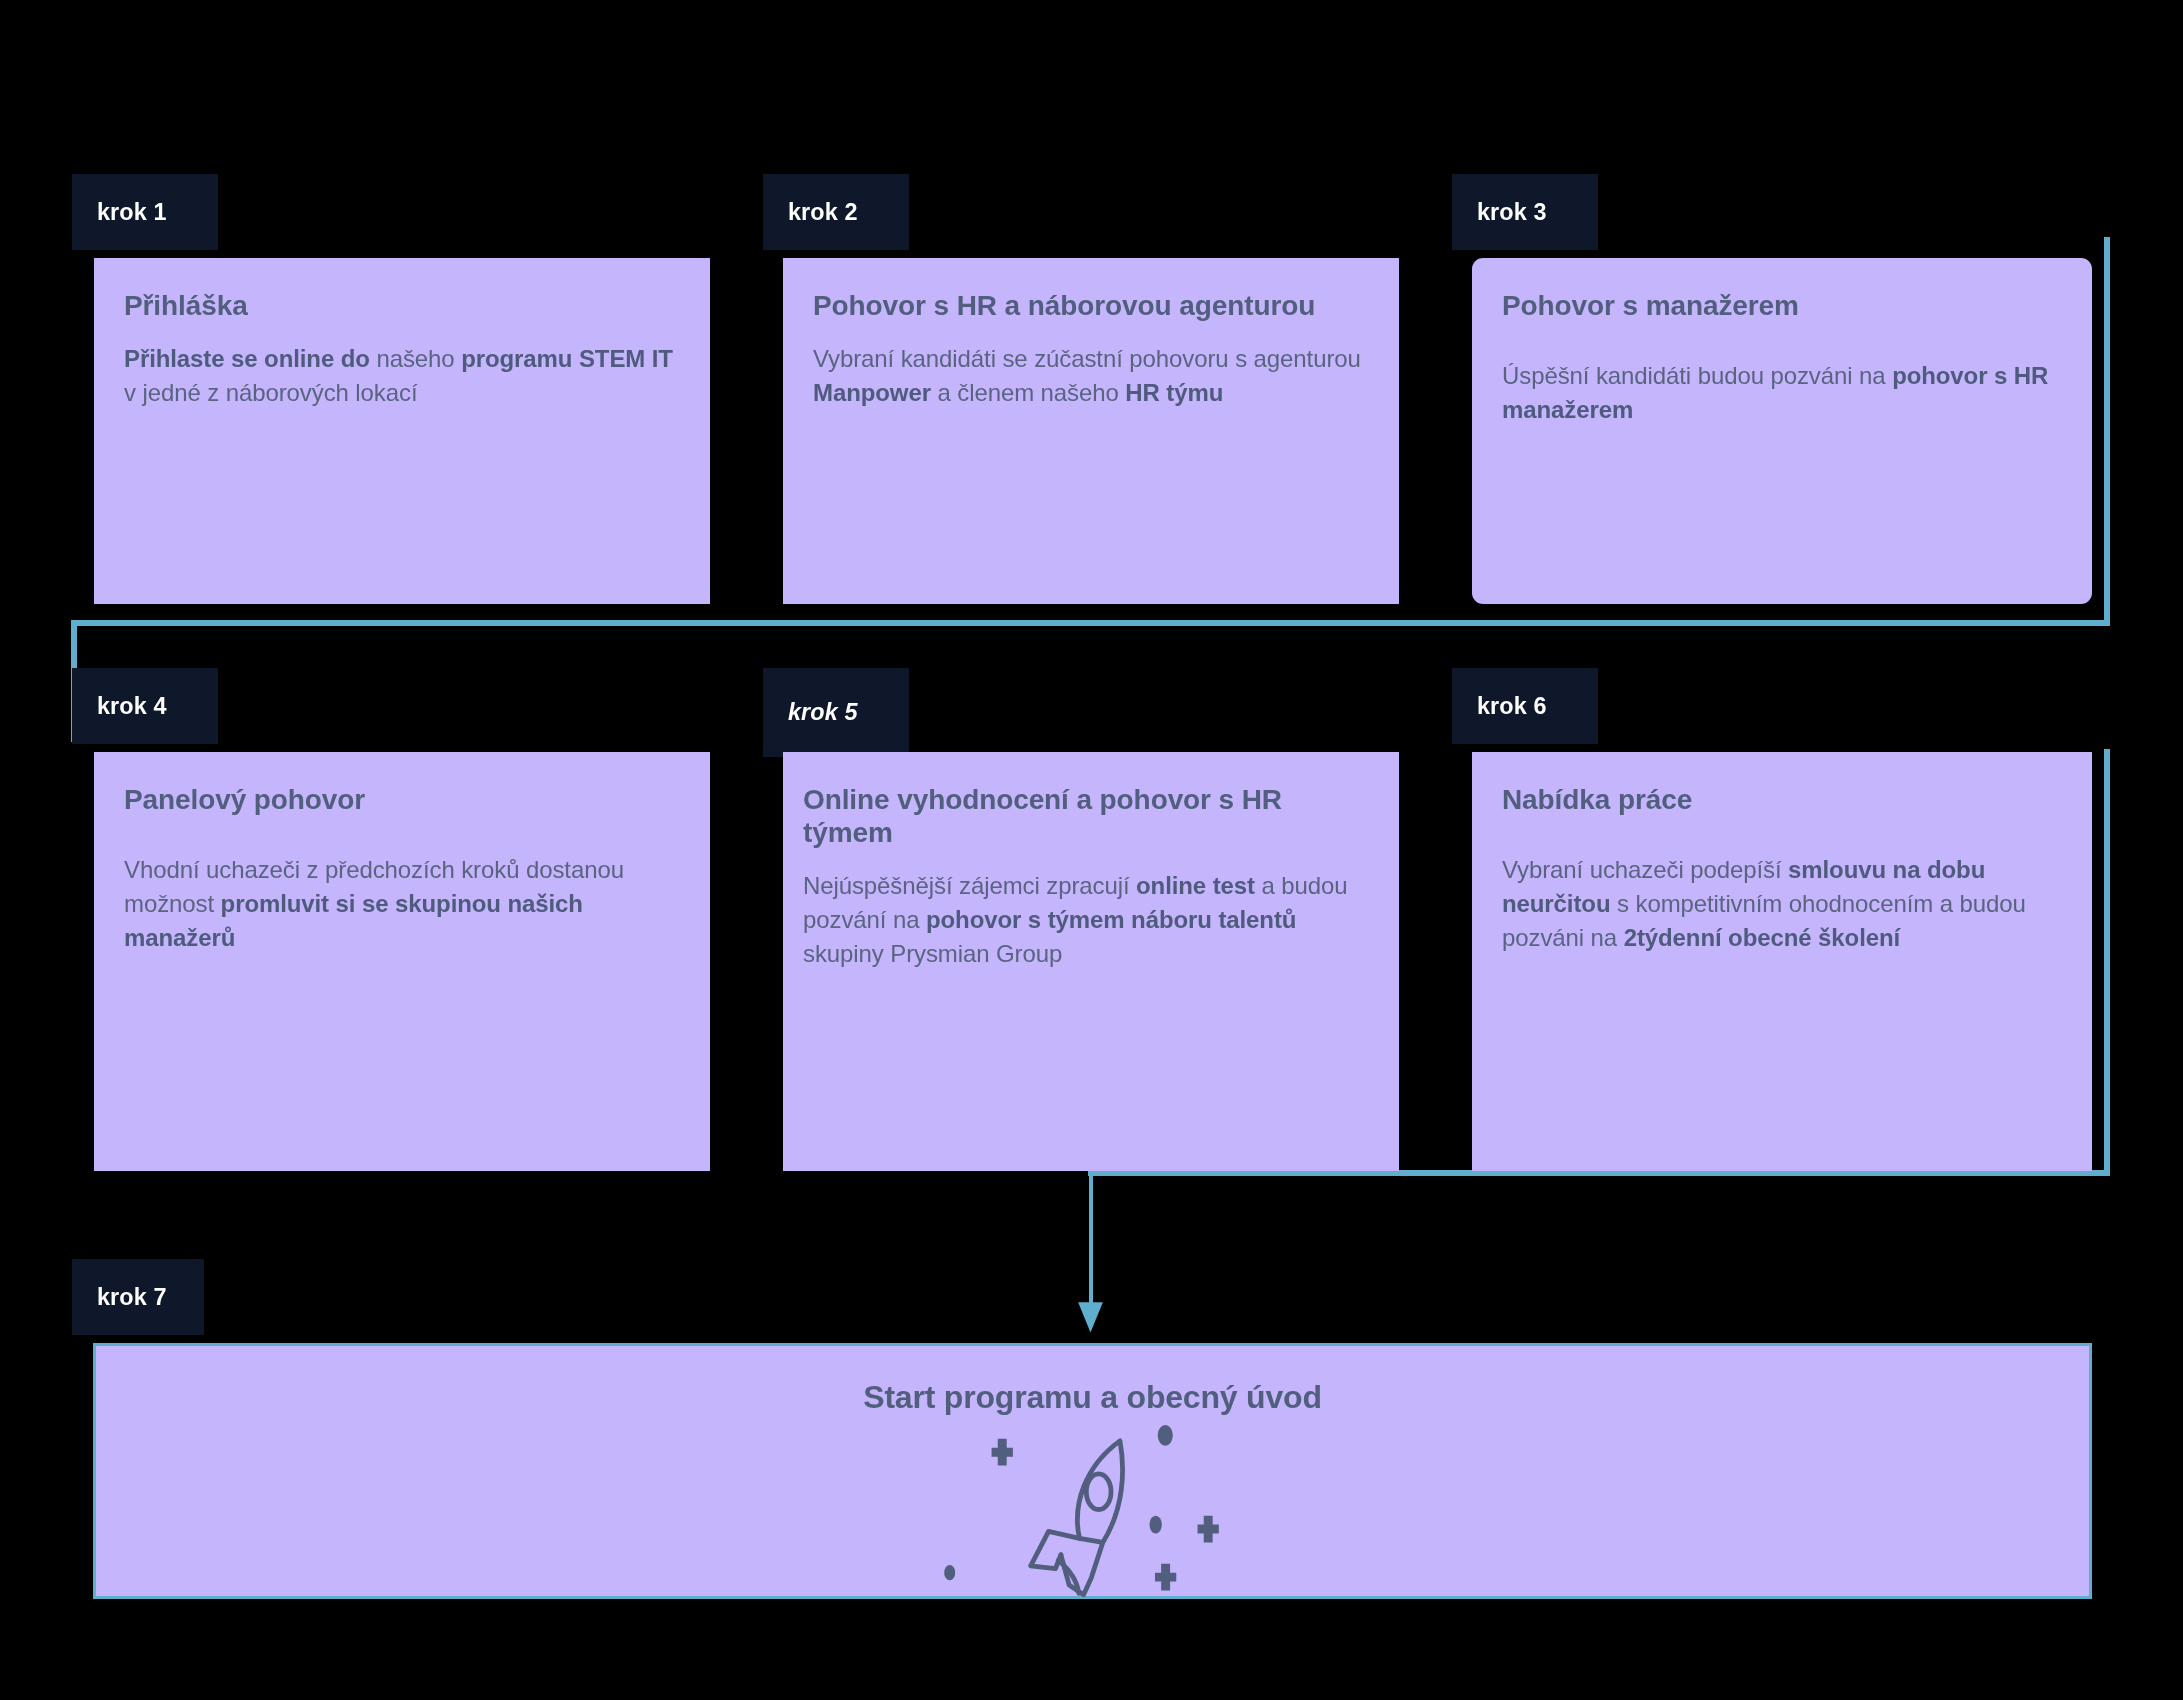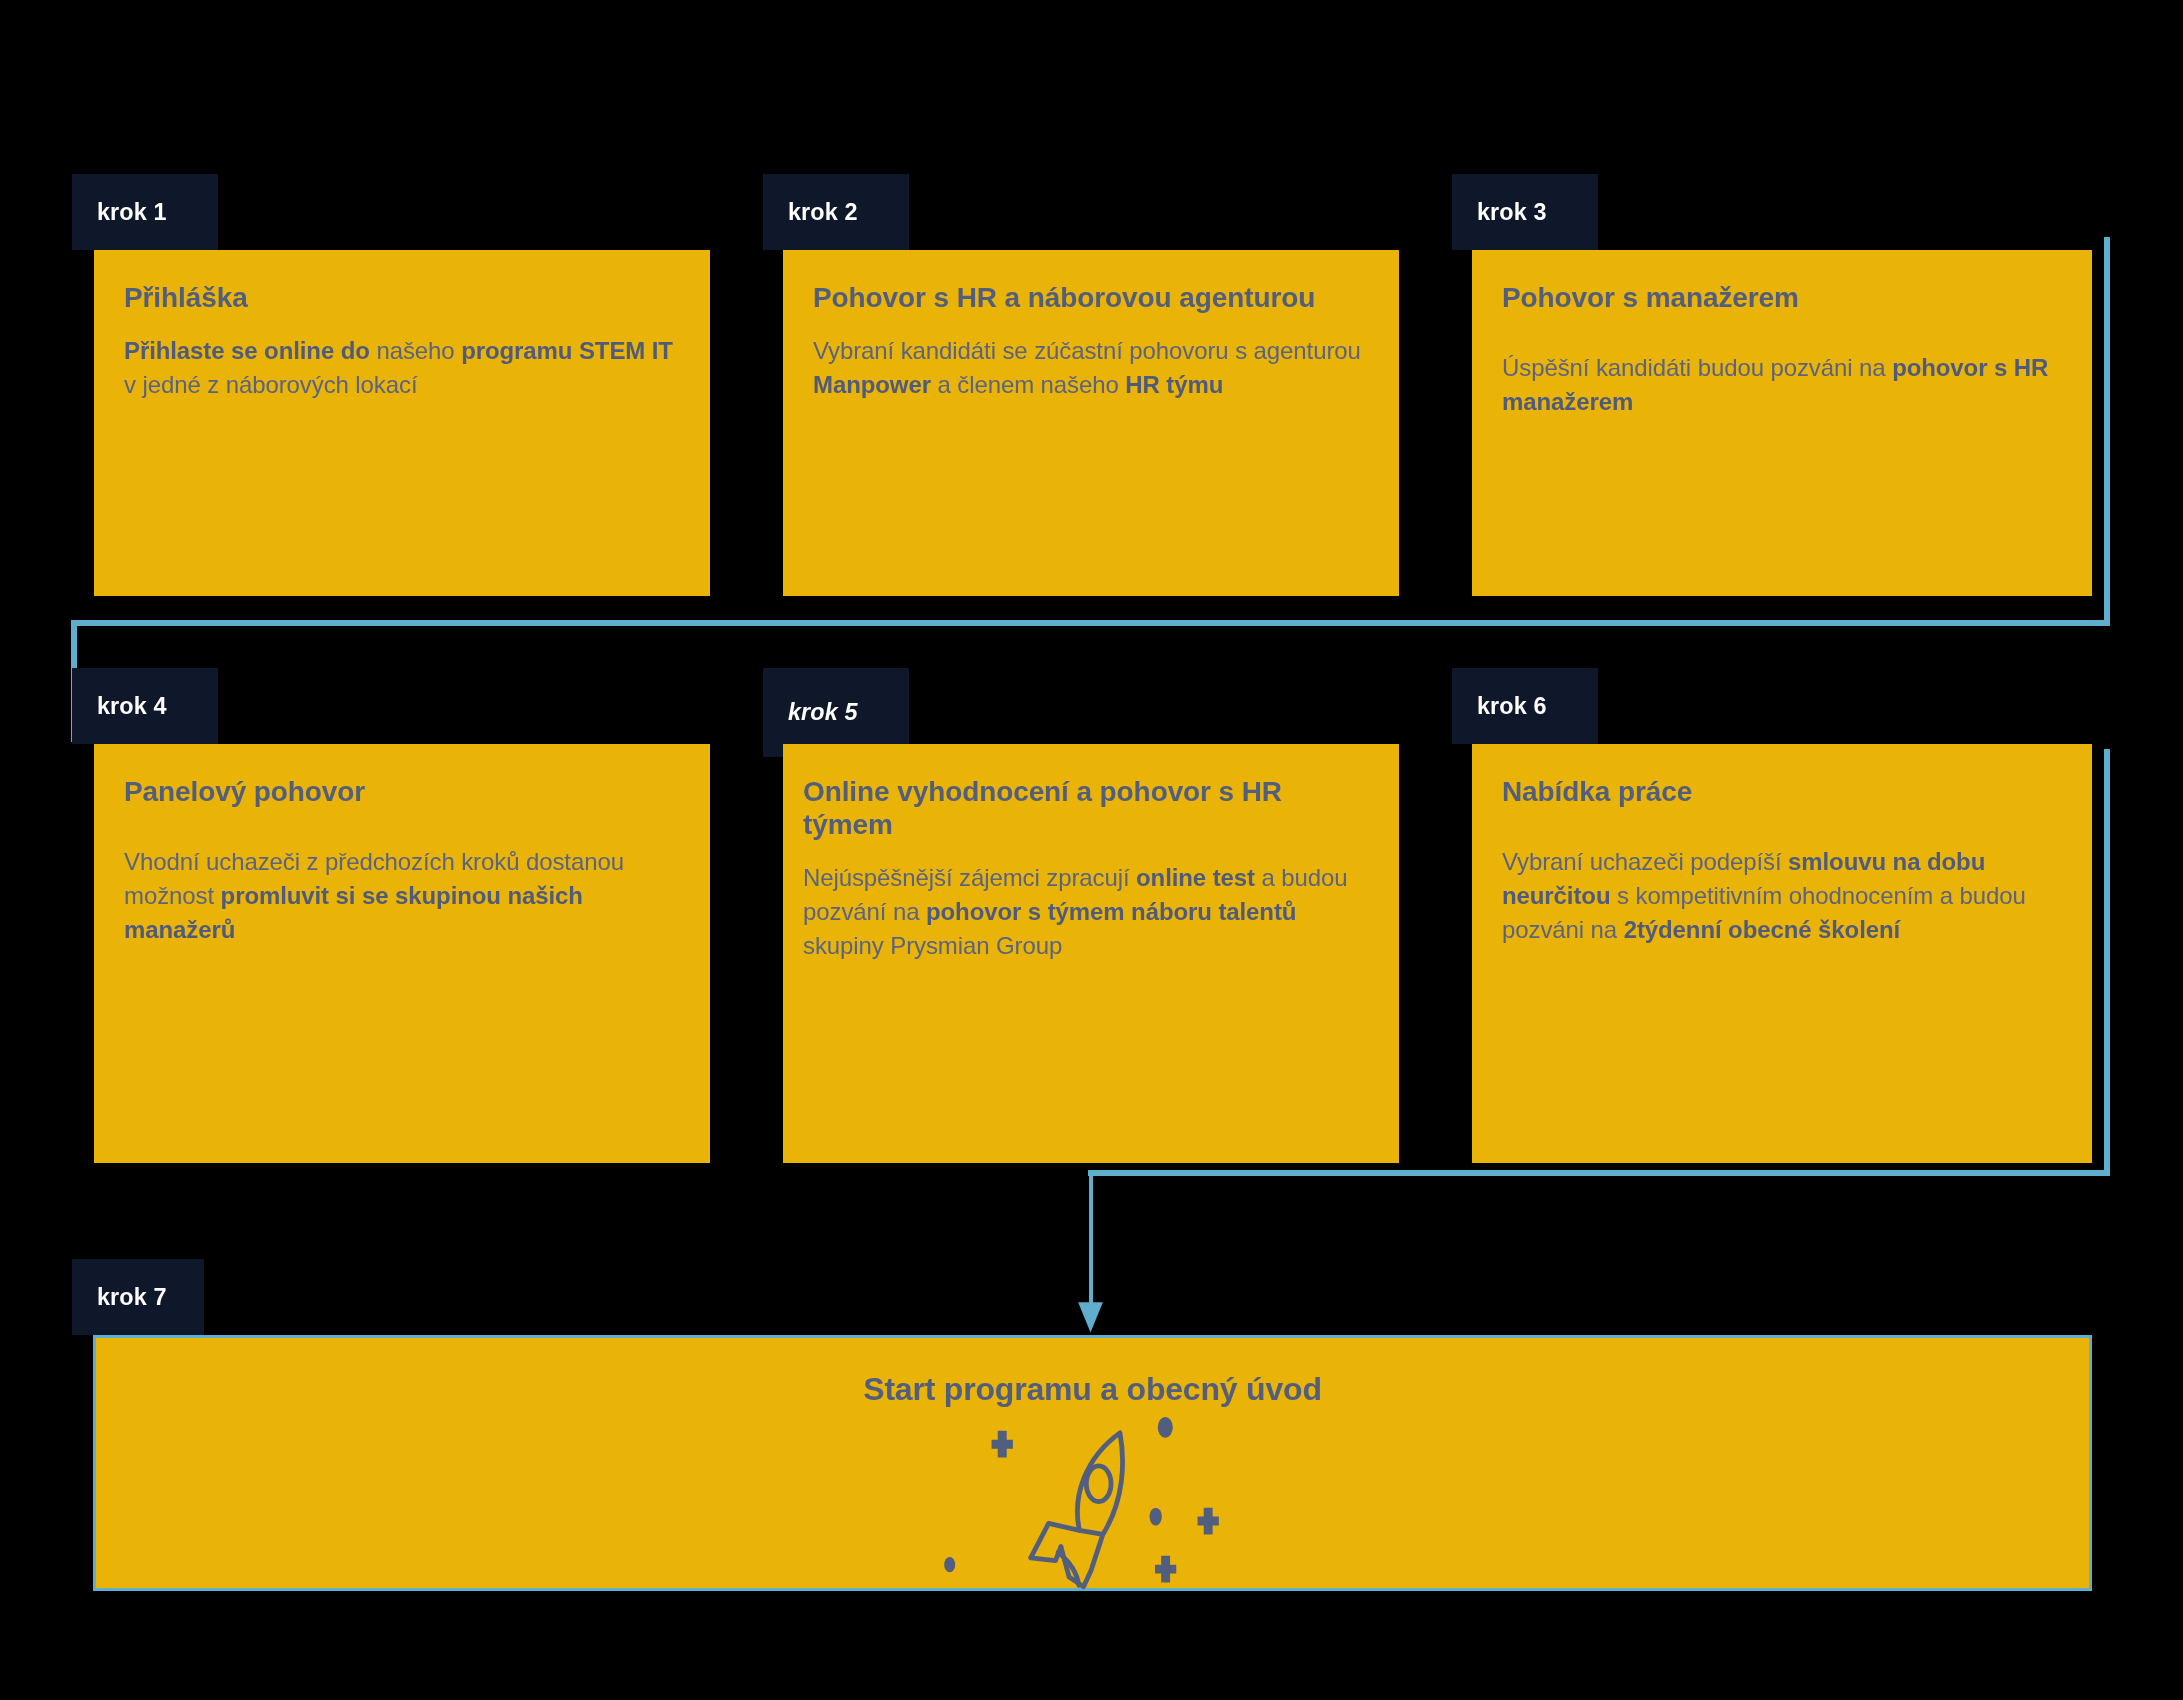--- a/index.html
+++ b/index.html
@@ -24,23 +24,24 @@
     display:flex;
     align-items:center;
     padding-left:25px;
     box-sizing:border-box;
     letter-spacing:0.1px;
   }
 
   
   .card{
     position:absolute;
-    background:#eab308;
+    background:#c4b5fd;
     box-sizing:border-box;
     padding:32px 30px 0 30px;
+    margin-top:8px;
   }
   .card.bordered{border:3.4px solid #5FAECD;}
 
   .card-title{
     color:#525E7D;
     font-size:28px;
     font-weight:bold;
     line-height:1.17;
     margin:0 0 19px 0;
     letter-spacing:-0.1px;
@@ -98,21 +99,21 @@
     <div class="card-body"><b>Přihlaste se online do </b><span>našeho </span><b>programu STEM IT </b><span>v jedné z náborových lokací</span></div>
   </div>
 
   <div class="tab" style="left:763px;top:174px;width:146px;height:76px;">krok 2</div>
   <div class="card" style="left:783px;top:250px;width:616px;height:346px;">
     <div class="card-title">Pohovor s HR a náborovou agenturou</div>
     <div class="card-body"><span>Vybraní kandidáti se zúčastní pohovoru s agenturou </span><b>Manpower </b><span>a členem našeho </span><b>HR týmu</b></div>
   </div>
 
   <div class="tab" style="left:1452px;top:174px;width:146px;height:76px;">krok 3</div>
-  <div class="card gap-lg" style="left:1472px;top:250px;width:620px;height:346px;">
+  <div class="card gap-lg" style="left:1472px;top:250px;width:620px;height:346px;border-radius:11px;">
     <div class="card-title">Pohovor s manažerem</div>
     <div class="card-body"><span>Úspěšní kandidáti budou pozváni na </span><b>pohovor s HR manažerem</b></div>
   </div>
 
   <div class="tab" style="left:72px;top:668px;width:146px;height:76px;">krok 4</div>
   <div class="card gap-lg" style="left:94px;top:744px;width:616px;height:419px;">
     <div class="card-title">Panelový pohovor</div>
     <div class="card-body"><span>Vhodní uchazeči z předchozích kroků dostanou možnost </span><b>promluvit si se skupinou našich manažerů</b></div>
   </div>
 

